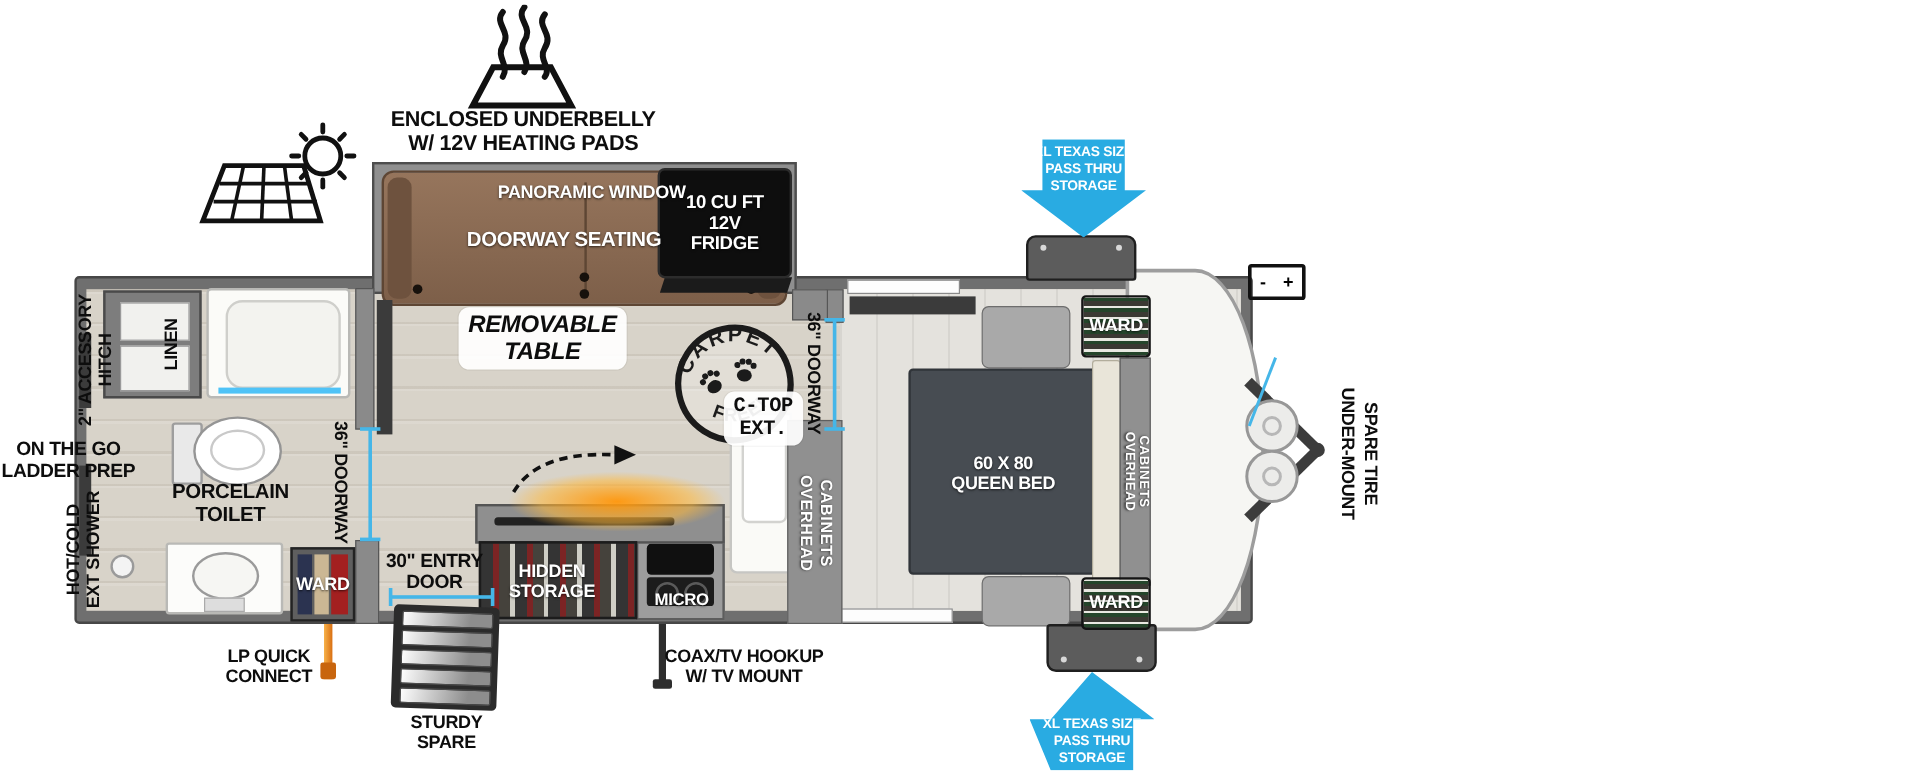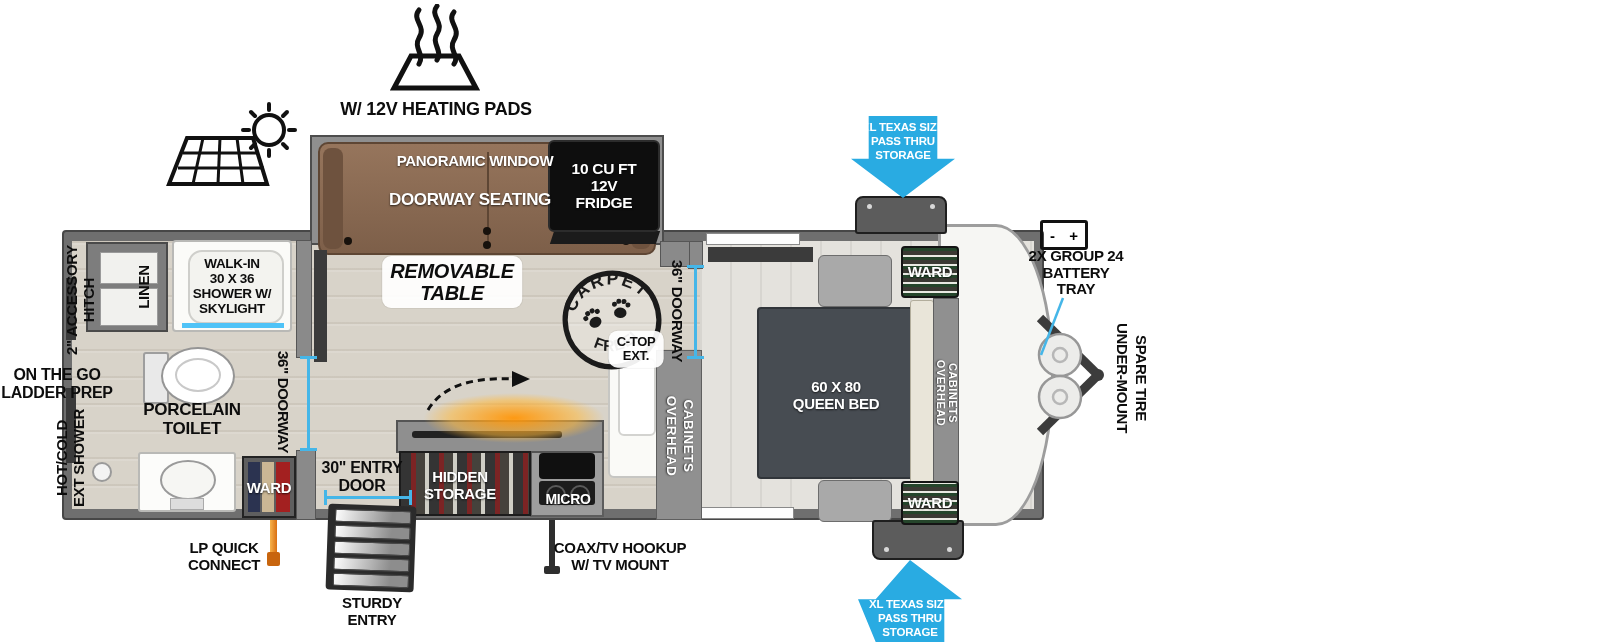--- a/index.html
+++ b/index.html
@@ -129,21 +129,21 @@
   <div class="slide"></div>
   <div class="couch">
     <div class="arm" style="left:3px;"></div>
     <div class="arm" style="right:3px;"></div>
     <div class="seam"></div>
     <div class="dot" style="left:24px;bottom:8px;"></div>
     <div class="dot" style="left:50%;bottom:18px;margin-left:-4px;"></div>
     <div class="dot" style="left:50%;bottom:4px;margin-left:-4px;"></div>
     <div class="dot" style="right:24px;bottom:8px;"></div>
   </div>
-  <div class="lbl wtext center" style="left:475px;top:161px;font-size:15px;">PANORAMIC WINDOW</div>
+  <div class="lbl wtext center" style="left:493px;top:161px;font-size:15px;">PANORAMIC WINDOW</div>
   <div class="lbl wtext center" style="left:470px;top:200px;font-size:17px;">DOORWAY SEATING</div>
 
   <div class="fridge-sh"></div>
   <div class="fridge"></div>
   <div class="lbl wtext center" style="left:604px;top:186px;font-size:15.5px;z-index:31;">
     <div>10 CU FT</div>
     <div>12V</div>
     <div>FRIDGE</div>
   </div>
 
@@ -174,21 +174,21 @@
   <div class="measure" style="left:687px;top:265px;width:17px;height:3px;"></div>
   <div class="measure" style="left:687px;top:356px;width:17px;height:3px;"></div>
   <div class="lbl rcw" style="left:677px;top:311px;font-size:15px;">36" DOORWAY</div>
 
   <div class="counter">
       <div class="sinkrect"></div>
     </div>
   <div class="ohc" style="left:656px;top:350px;width:46px;height:170px;"></div>
   <div class="lbl wtext rcw" style="left:671px;top:436px;font-size:13.5px;letter-spacing:.5px;">OVERHEAD</div>
   <div class="lbl wtext rcw" style="left:688px;top:436px;font-size:13.5px;letter-spacing:.5px;">CABINETS</div>
-  <div class="lbl center whitebox" style="left:636px;top:349px;font-size:13px;z-index:28;">
+  <div class="lbl center whitebox" style="left:636px;top:349px;font-size:17px;z-index:28;font-family:Liberation Mono, monospace;">
     <div>C-TOP</div>
     <div>EXT.</div>
   </div>
 
   <div class="micro">
     <div class="abs" style="left:7px;top:4px;width:56px;height:26px;background:#101010;border-radius:4px;"></div>
     <div class="abs" style="left:7px;top:32px;width:56px;height:24px;background:#1c1c1c;border-radius:3px;">
       <div class="abs" style="left:7px;top:4px;width:16px;height:16px;border:2px solid #5a5a5a;border-radius:50%;"></div>
       <div class="abs" style="left:31px;top:4px;width:16px;height:16px;border:2px solid #5a5a5a;border-radius:50%;"></div>
     </div>
@@ -246,26 +246,20 @@
   <div class="linen">
     <div class="shelf" style="left:12px;top:8px;width:56px;height:30px;"></div>
     <div class="shelf" style="left:12px;top:44px;width:56px;height:36px;"></div>
   </div>
   <div class="lbl rccw" style="left:144px;top:287px;font-size:15px;">LINEN</div>
 
   <div class="shower">
     <div class="showerpan"></div>
     <div class="abs" style="left:8px;bottom:2px;width:102px;height:5px;background:#4FC3F7;"></div>
   </div>
-  <div class="lbl center" style="left:232px;top:287px;font-size:13.5px;z-index:28;">
-    <div>WALK-IN</div>
-    <div>30 X 36</div>
-    <div>SHOWER W/</div>
-    <div>SKYLIGHT</div>
-  </div>
 
   <div class="toilet-tank"></div>
   <div class="toilet-bowl"></div>
   <div class="lbl center" style="left:192px;top:420px;font-size:17px;">
     <div>PORCELAIN</div>
     <div>TOILET</div>
   </div>
 
   <div class="vanity">
     <div class="sinkoval"></div>
@@ -297,21 +291,21 @@
 
   <div class="steps">
     <div class="tread" style="top:5px;"></div>
     <div class="tread" style="top:21px;"></div>
     <div class="tread" style="top:37px;"></div>
     <div class="tread" style="top:53px;"></div>
     <div class="tread" style="top:69px;"></div>
   </div>
   <div class="lbl center" style="left:372px;top:611px;font-size:15px;">
     <div>STURDY</div>
-    <div>ENTRY</div>
+    <div>SPARE</div>
   </div>
 
   <div class="pipe-lp"></div>
   <div class="abs" style="left:267px;top:552px;width:13px;height:14px;background:#c8650e;border-radius:2px;z-index:12;"></div>
   <div class="lbl center" style="left:224px;top:556px;font-size:15px;">
     <div>LP QUICK</div>
     <div>CONNECT</div>
   </div>
 
   <div class="pipe-coax"></div>
@@ -345,20 +339,21 @@
     </div>
   </div>
 
   <svg class="abs" style="left:385px;top:4px;width:100px;height:88px;" viewBox="0 0 100 88">
     <polygon points="26,52 74,52 91,84 9,84" fill="none" stroke="#111" stroke-width="5"></polygon>
     <path d="M34,6 c-8,10 8,16 0,28 c-6,10 6,16 0,26" fill="none" stroke="#111" stroke-width="5" stroke-linecap="round"></path>
     <path d="M52,2 c-8,10 8,16 0,28 c-6,10 6,16 0,26" fill="none" stroke="#111" stroke-width="5" stroke-linecap="round"></path>
     <path d="M69,8 c-8,10 8,16 0,28 c-6,10 6,16 0,24" fill="none" stroke="#111" stroke-width="5" stroke-linecap="round"></path>
   </svg>
   <div class="lbl center" style="left:436px;top:110px;font-size:18px;">
+    <div>ENCLOSED UNDERBELLY</div>
     <div>W/ 12V HEATING PADS</div>
   </div>
 
   <svg class="abs" style="left:165px;top:96px;width:140px;height:96px;" viewBox="0 0 140 96">
     <circle cx="104" cy="34" r="15" fill="none" stroke="#111" stroke-width="4"></circle>
     <g stroke="#111" stroke-width="4" stroke-linecap="round">
       <line x1="104" y1="8" x2="104" y2="14"></line>
         <line x1="104" y1="54" x2="104" y2="60"></line>
       <line x1="78" y1="34" x2="84" y2="34"></line>
         <line x1="124" y1="34" x2="130" y2="34"></line>
@@ -374,25 +369,20 @@
         <line x1="72" y1="42" x2="78" y2="88"></line>
       <line x1="18" y1="57" x2="94" y2="57"></line>
         <line x1="13" y1="72" x2="99" y2="72"></line>
     </g>
   </svg>
 
   <div class="abs" style="left:1040px;top:220px;width:42px;height:24px;border:3px solid #111;border-radius:3px;z-index:20;display:flex;align-items:center;justify-content:space-around;font-weight:800;font-size:15px;">
     <span>-</span>
     <span>+</span>
   </div>
-  <div class="lbl center" style="left:1076px;top:273px;font-size:15px;">
-    <div>2X GROUP 24</div>
-    <div>BATTERY</div>
-    <div>TRAY</div>
-  </div>
 
   <div class="lbl rcw" style="left:1122px;top:378px;font-size:15px;">UNDER-MOUNT</div>
   <div class="lbl rcw" style="left:1141px;top:378px;font-size:15px;">SPARE TIRE</div>
 
   <div class="lbl rccw" style="left:80px;top:300px;font-size:15px;">
     <div>2" ACCESSORY</div>
     <div>HITCH</div>
   </div>
   <div class="lbl center" style="left:57px;top:384px;font-size:16px;">
     <div>ON THE GO</div>

